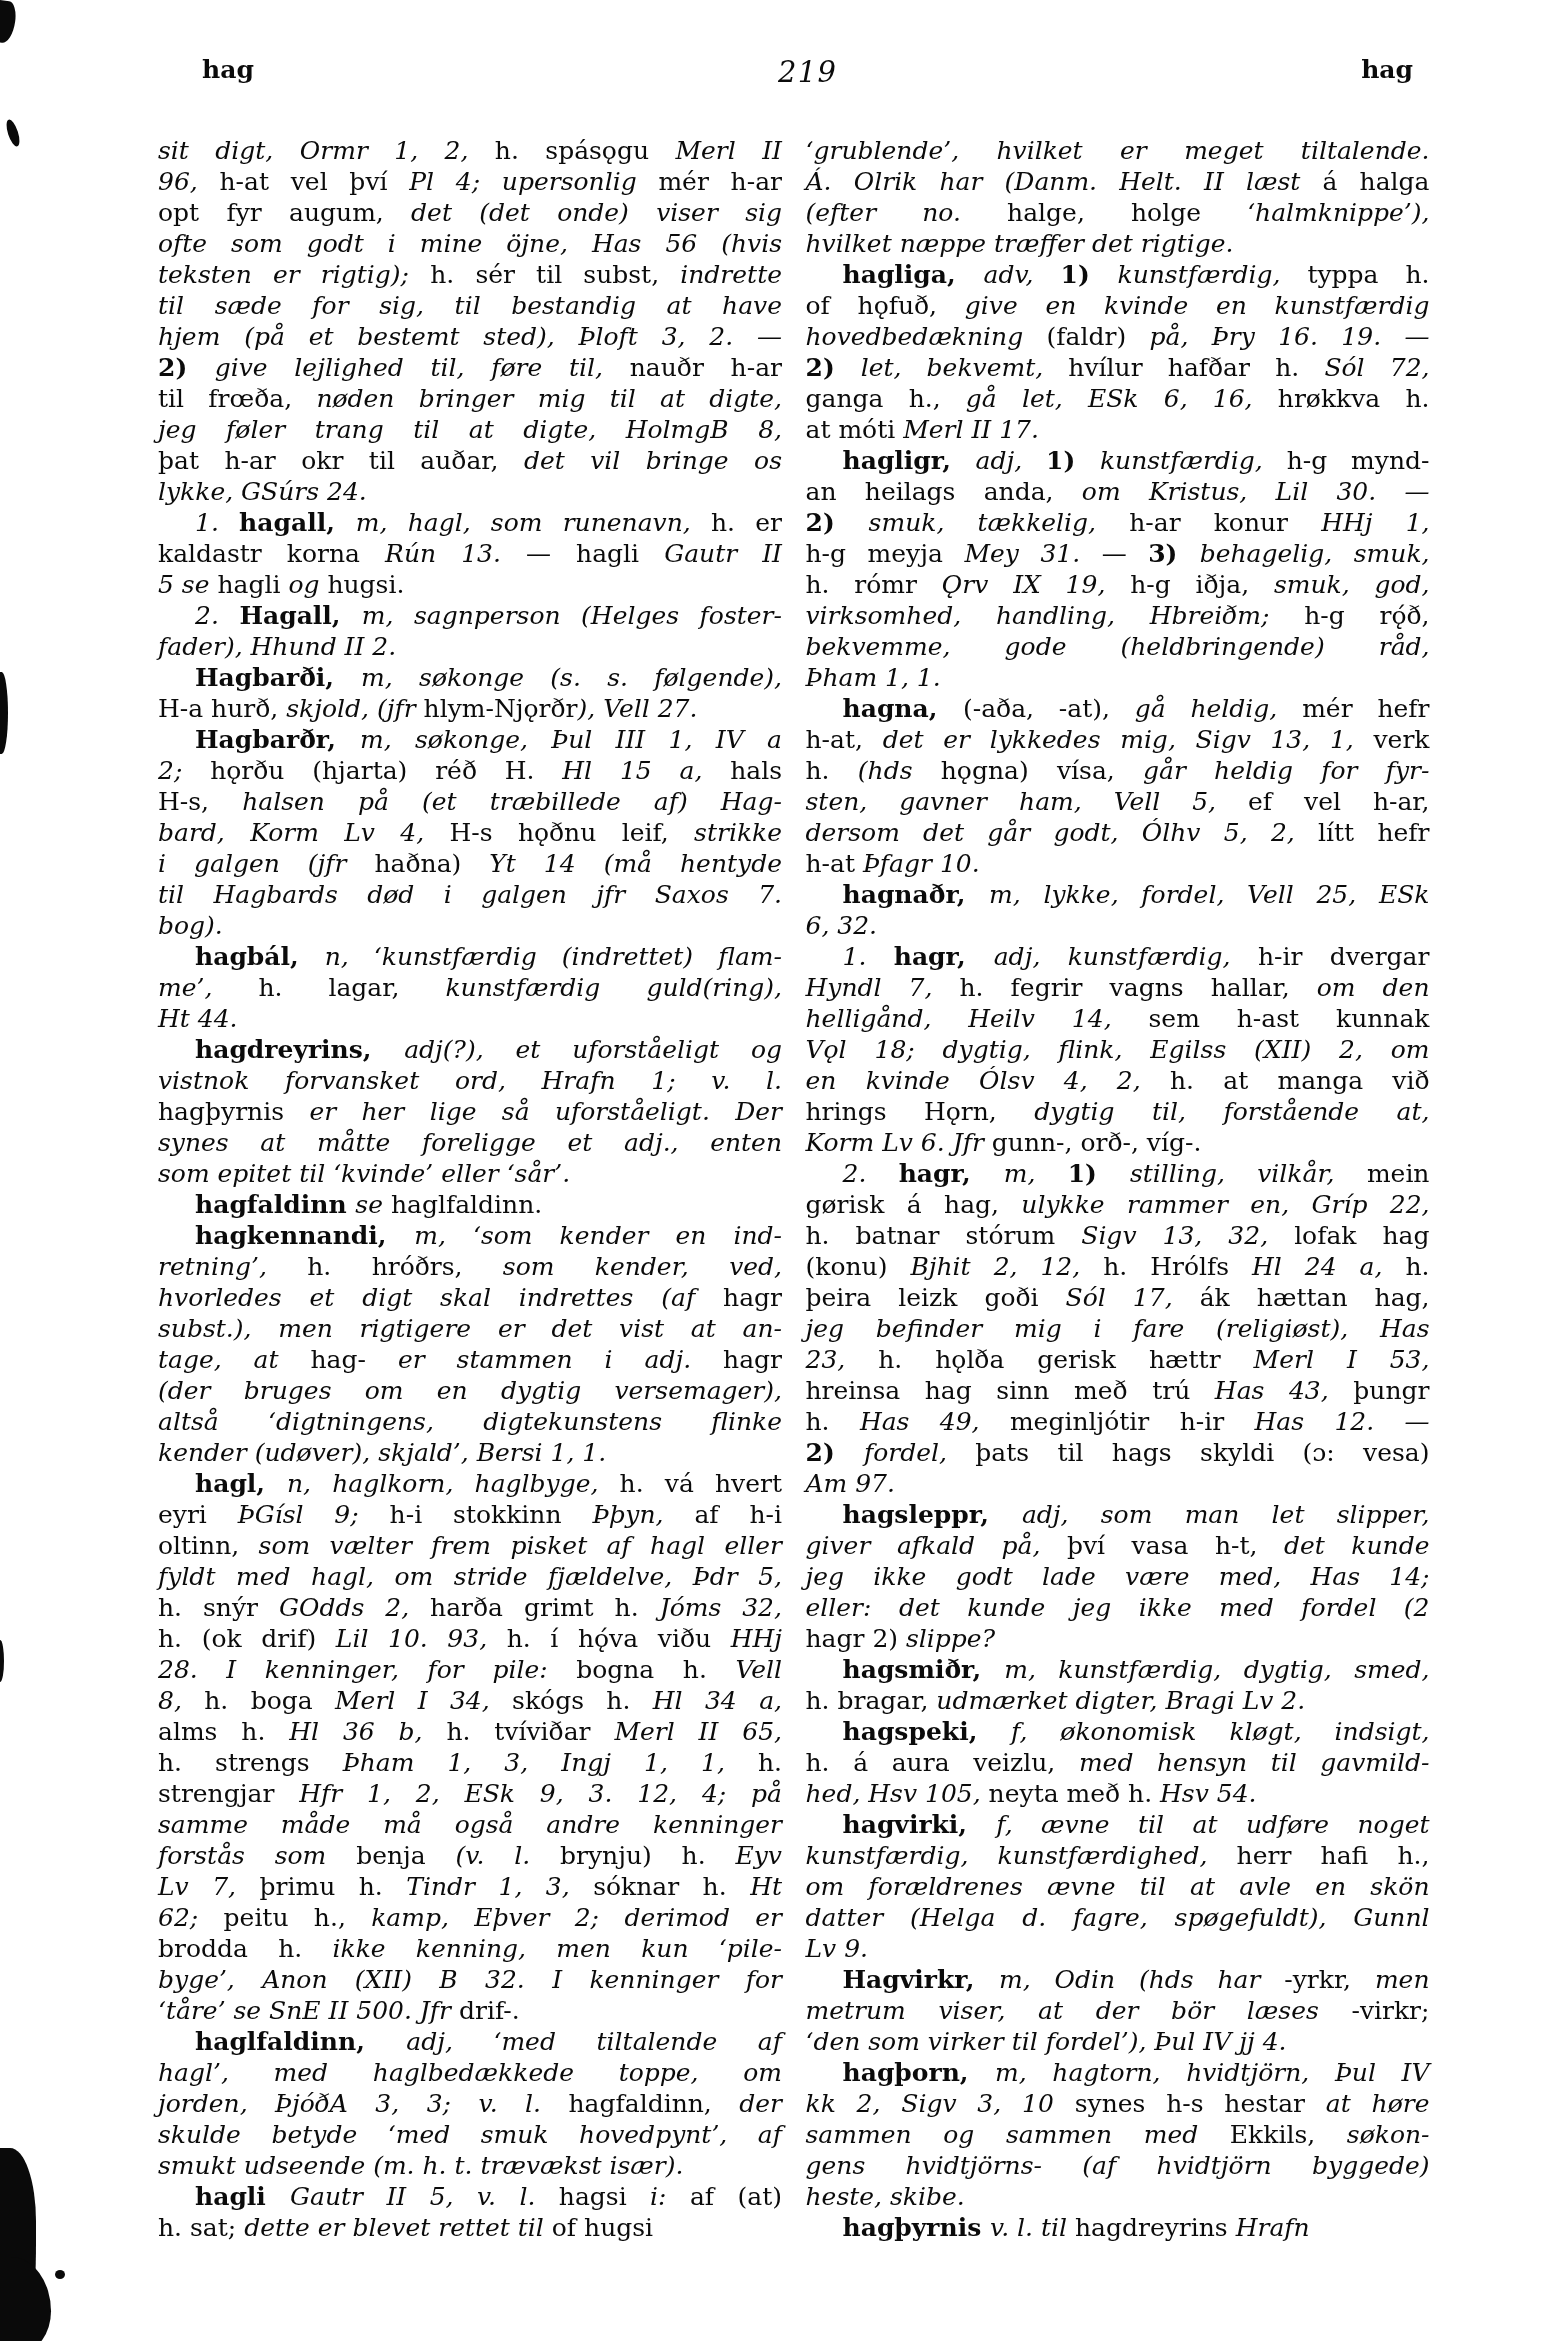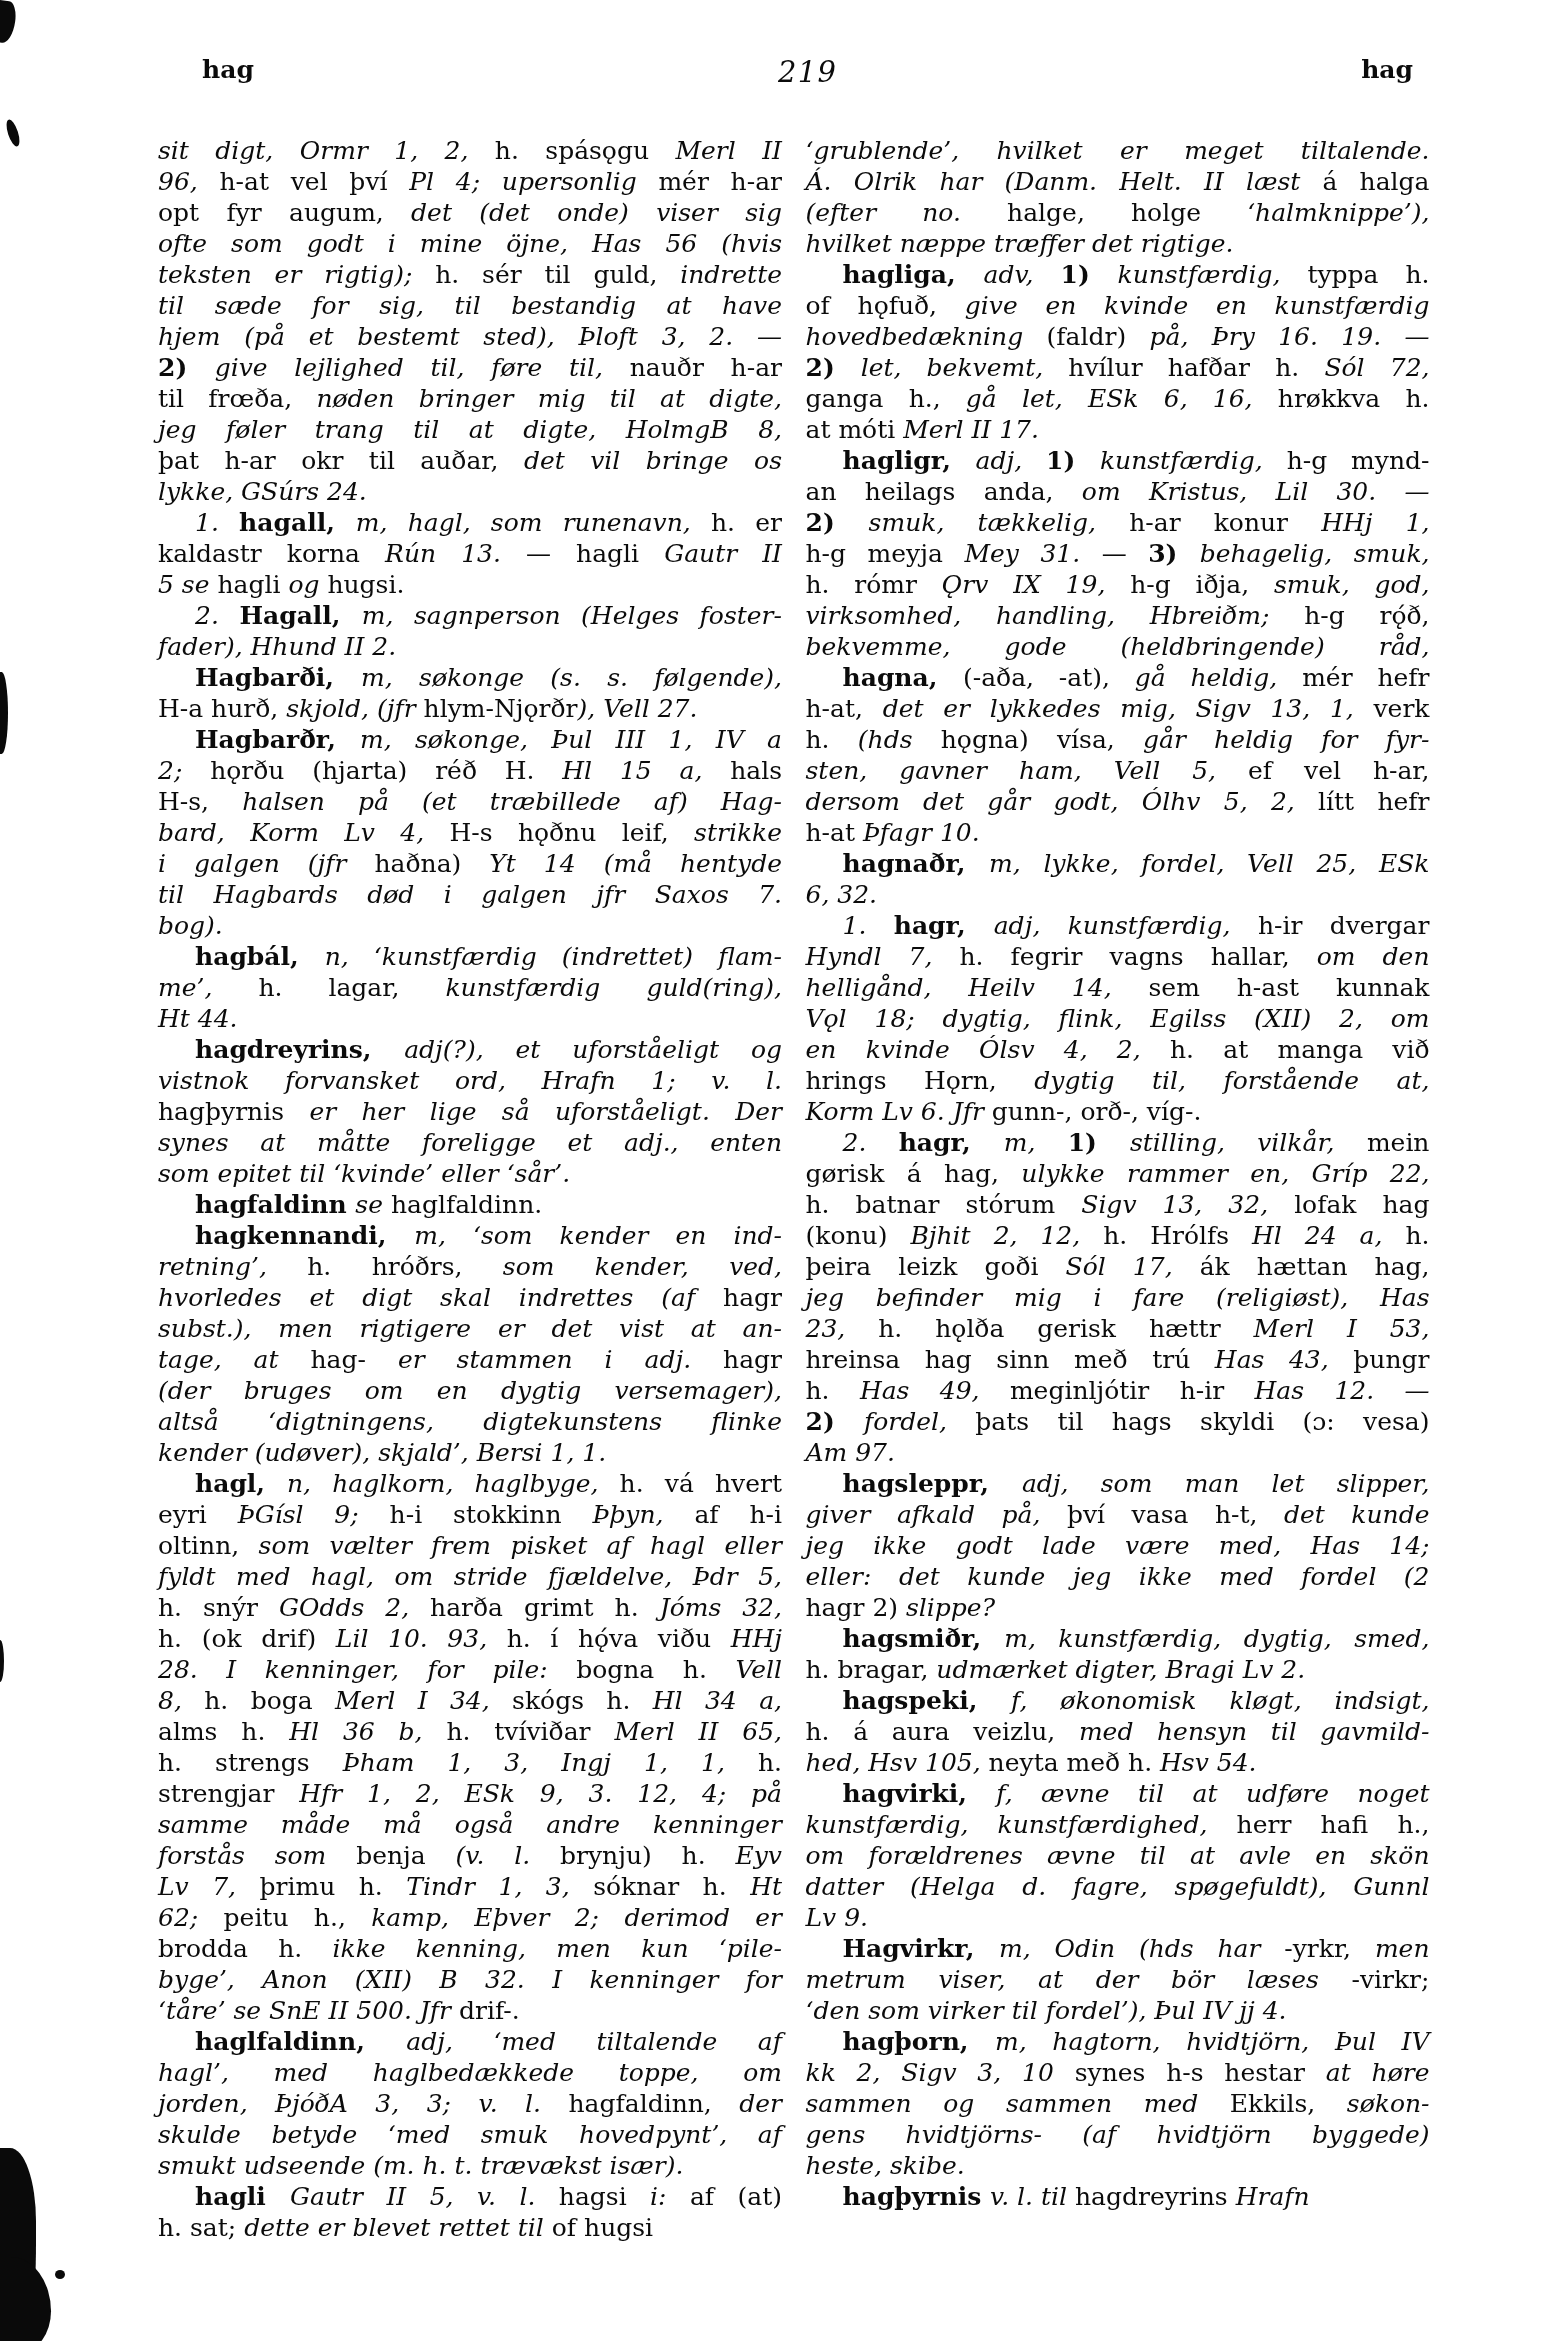--- a/index.html
+++ b/index.html
@@ -69,21 +69,21 @@
   <div class="rh-cell rh-right">hag</div>
 </div>
 
 <div class="columns">
   <div class="col">
       <div class="para">
         <div class="line first"><span class="s-i">sit digt, Ormr 1, 2, </span><span class="s-r">h. spásǫgu </span><span class="s-i">Merl II</span></div>
         <div class="line"><span class="s-i">96, </span><span class="s-r">h-at vel því </span><span class="s-i">Pl 4; upersonlig </span><span class="s-r">mér h-ar</span></div>
         <div class="line"><span class="s-r">opt fyr augum, </span><span class="s-i">det (det onde) viser sig</span></div>
         <div class="line"><span class="s-i">ofte som godt i mine öjne, Has 56 (hvis</span></div>
-        <div class="line"><span class="s-i">teksten er rigtig); </span><span class="s-r">h. sér til guld, </span><span class="s-i">indrette</span></div>
+        <div class="line"><span class="s-i">teksten er rigtig); </span><span class="s-r">h. sér til subst, </span><span class="s-i">indrette</span></div>
         <div class="line"><span class="s-i">til sæde for sig, til bestandig at have</span></div>
         <div class="line"><span class="s-i">hjem (på et bestemt sted), Þloft 3, 2. —</span></div>
         <div class="line"><span class="s-b">2) </span><span class="s-i">give lejlighed til, føre til, </span><span class="s-r">nauðr h-ar</span></div>
         <div class="line"><span class="s-r">til frœða, </span><span class="s-i">nøden bringer mig til at digte,</span></div>
         <div class="line"><span class="s-i">jeg føler trang til at digte, HolmgB 8,</span></div>
         <div class="line"><span class="s-r">þat h-ar okr til auðar, </span><span class="s-i">det vil bringe os</span></div>
         <div class="line last"><span class="s-i">lykke, GSúrs 24.</span></div>
       </div>
       <div class="para indent">
         <div class="line first"><span class="s-i">1. </span><span class="s-b">hagall, </span><span class="s-i">m, hagl, som runenavn, </span><span class="s-r">h. er</span></div>
@@ -180,20 +180,21 @@
         <div class="line last"><span class="s-r">at móti </span><span class="s-i">Merl II 17.</span></div>
       </div>
       <div class="para indent">
         <div class="line first"><span class="s-b">hagligr, </span><span class="s-i">adj, </span><span class="s-b">1) </span><span class="s-i">kunstfærdig, </span><span class="s-r">h-g mynd-</span></div>
         <div class="line"><span class="s-r">an heilags anda, </span><span class="s-i">om Kristus, Lil 30. —</span></div>
         <div class="line"><span class="s-b">2) </span><span class="s-i">smuk, tækkelig, </span><span class="s-r">h-ar konur </span><span class="s-i">HHj 1,</span></div>
         <div class="line"><span class="s-r">h-g meyja </span><span class="s-i">Mey 31. </span><span class="s-r">— </span><span class="s-b">3) </span><span class="s-i">behagelig, smuk,</span></div>
         <div class="line"><span class="s-r">h. rómr </span><span class="s-i">Ǫrv IX 19, </span><span class="s-r">h-g iðja, </span><span class="s-i">smuk, god,</span></div>
         <div class="line"><span class="s-i">virksomhed, handling, Hbreiðm; </span><span class="s-r">h-g rǫ́ð,</span></div>
         <div class="line"><span class="s-i">bekvemme, gode (heldbringende) råd,</span></div>
+        <div class="line last"><span class="s-i">Þham 1, 1.</span></div>
       </div>
       <div class="para indent">
         <div class="line first"><span class="s-b">hagna, </span><span class="s-r">(-aða, -at), </span><span class="s-i">gå heldig, </span><span class="s-r">mér hefr</span></div>
         <div class="line"><span class="s-r">h-at, </span><span class="s-i">det er lykkedes mig, Sigv 13, 1, </span><span class="s-r">verk</span></div>
         <div class="line"><span class="s-r">h. </span><span class="s-i">(hds </span><span class="s-r">hǫgna) vísa, </span><span class="s-i">går heldig for fyr-</span></div>
         <div class="line"><span class="s-i">sten, gavner ham, Vell 5, </span><span class="s-r">ef vel h-ar,</span></div>
         <div class="line"><span class="s-i">dersom det går godt, Ólhv 5, 2, </span><span class="s-r">lítt hefr</span></div>
         <div class="line last"><span class="s-r">h-at </span><span class="s-i">Þfagr 10.</span></div>
       </div>
       <div class="para indent">

